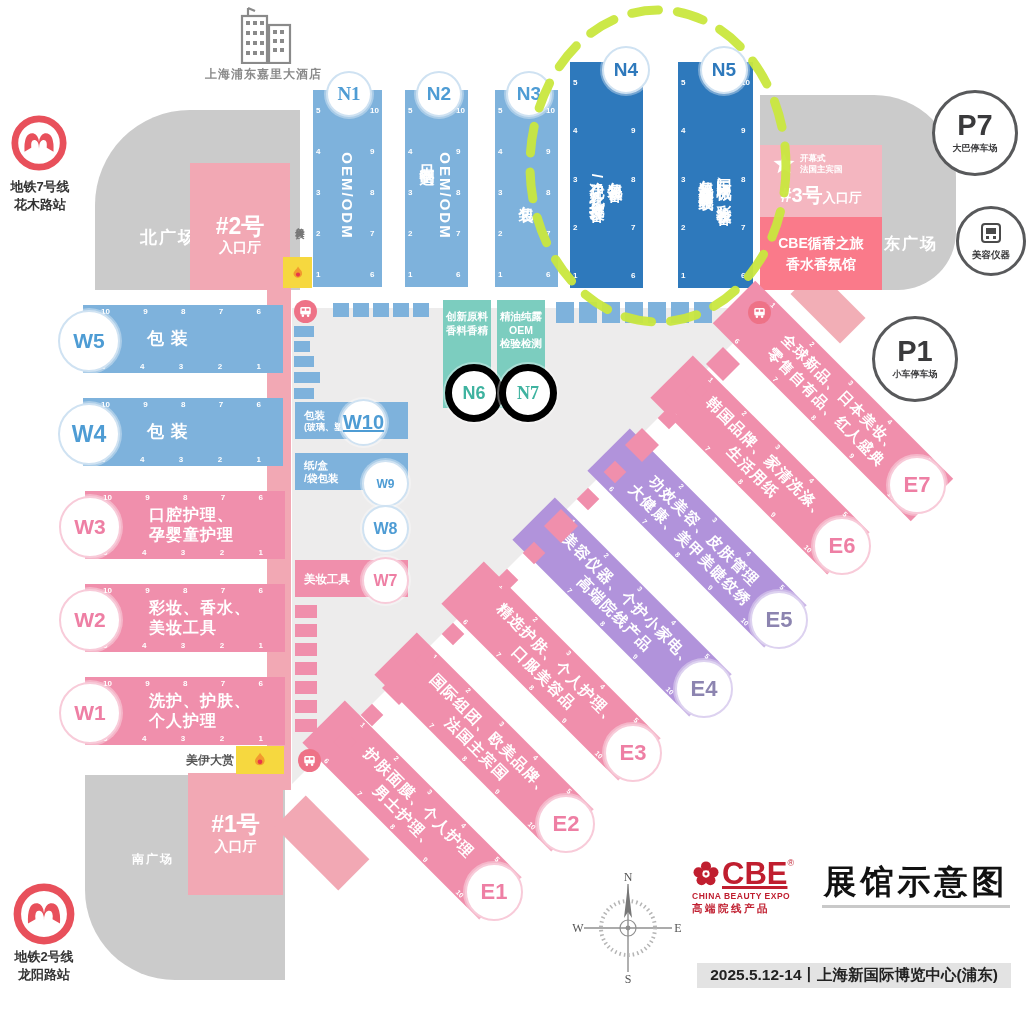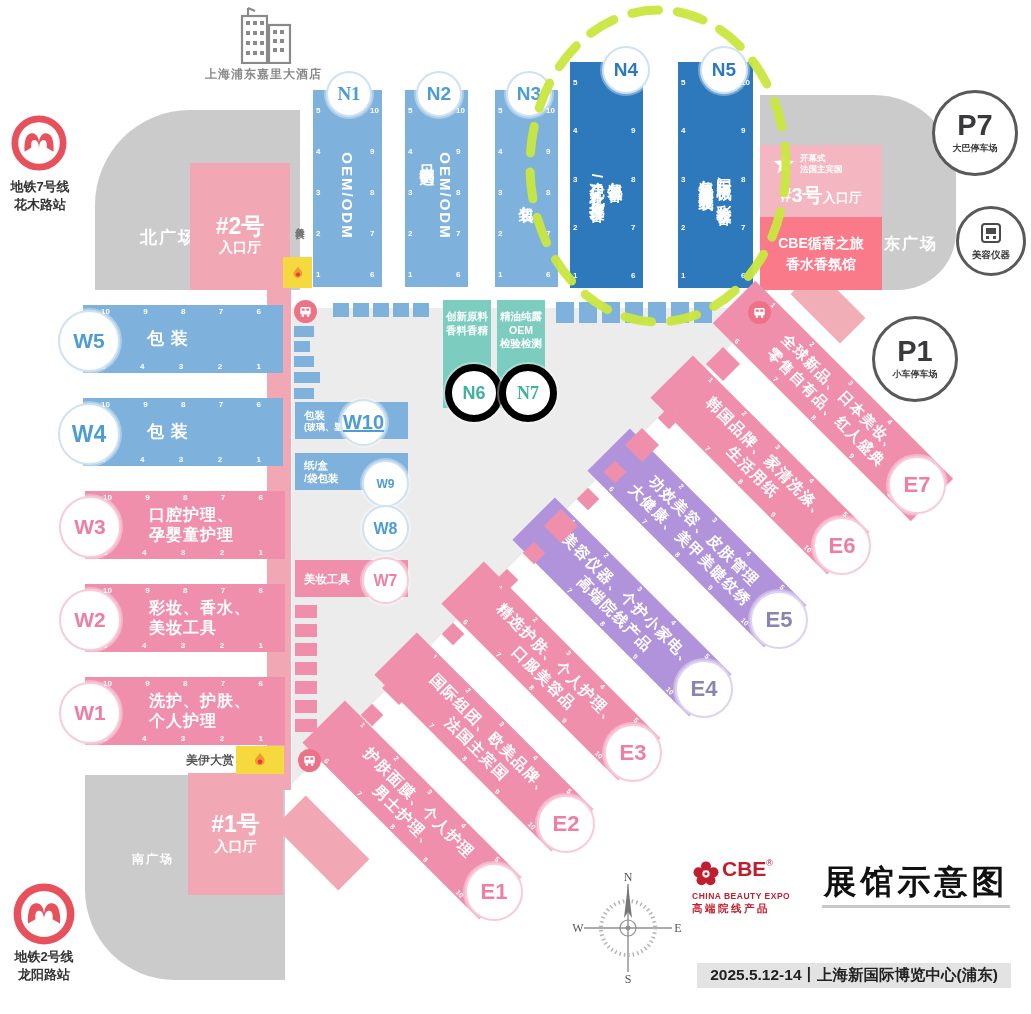--- a/index.html
+++ b/index.html
@@ -67,21 +67,21 @@
   .chainbox{position:absolute;transform:rotate(45deg);z-index:2;}
   
   .title-cn{position:absolute;left:820px;top:860px;width:192px;color:#111;font-size:33px;font-weight:800;
             letter-spacing:4px;text-align:center;}
   .title-rule{position:absolute;left:822px;top:905px;width:188px;height:3px;background:#c9c9c9;}
   .event-title{position:absolute;left:688px;top:927px;width:326px;color:#111;font-size:23px;font-weight:800;text-align:center;letter-spacing:1px;}
   .datebar{position:absolute;left:697px;top:963px;width:314px;height:25px;background:#e3e3e3;color:#222;
            font-size:15.5px;font-weight:800;display:flex;align-items:center;justify-content:center;}
   .cbe-logo{position:absolute;left:692px;top:860px;width:110px;color:#c01e2f;}
   .cbe-row{display:flex;align-items:flex-start;}
-  .cbe-word{font-size:21px;font-weight:800;line-height:.9;letter-spacing:0;}
+  .cbe-word{font-size:31px;font-weight:800;line-height:.9;letter-spacing:0;text-decoration:underline;}
   .cbe-reg{font-size:9px;margin-top:-2px;}
   .cbe-en{font-size:8.5px;font-weight:bold;letter-spacing:.5px;margin-top:3px;}
   .cbe-cn{font-size:10.5px;font-weight:bold;letter-spacing:2.5px;margin-top:1px;}
   .e3star{display:flex;align-items:center;gap:4px;position:absolute;left:12px;top:7px;color:#fff;}
   .e3star .lines{font-size:8.5px;font-weight:bold;text-align:left;line-height:1.25;}
   .e3code{position:absolute;left:0;right:0;bottom:8px;color:#fff;}
   .e3code .b{font-size:20px;font-weight:800;} .e3code .s{font-size:13px;font-weight:700;}
   .perfume{position:absolute;left:760px;top:217px;width:122px;height:73px;background:#fa7a8a;color:#fff;
            display:flex;flex-direction:column;align-items:center;justify-content:center;
            font-size:14px;font-weight:800;line-height:1.5;z-index:2;}

